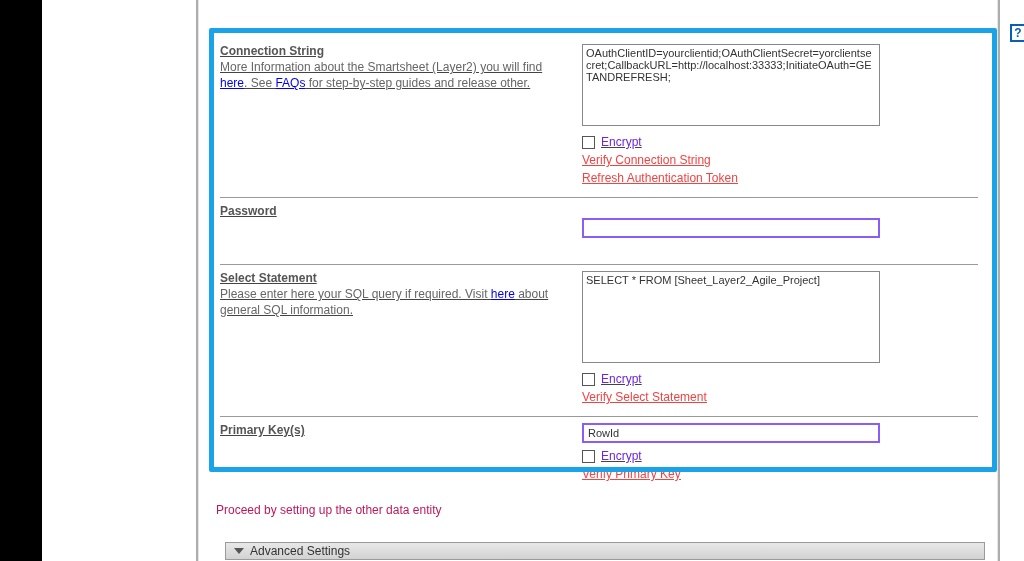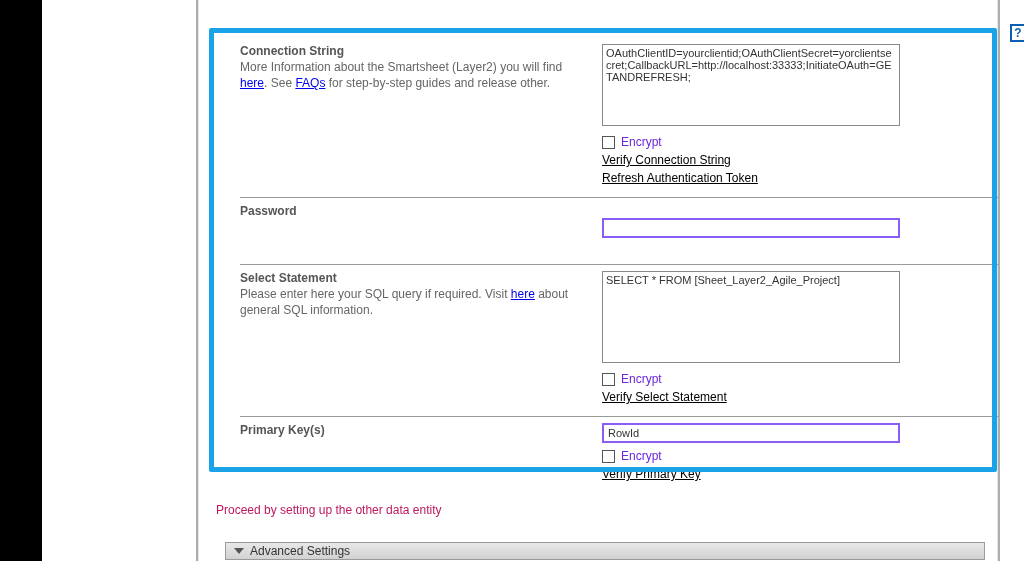--- a/index.html
+++ b/index.html
@@ -69,22 +69,23 @@
     color: #0a5fb4;
     font-weight: bold;
     font-size: 12px;
     display: flex;
     align-items: center;
     justify-content: center;
   }
   
   .content {
     position: absolute;
-    left: 240px; top: 44px;
+    left: 220px; top: 44px;
     width: 758px;
+    text-decoration: underline;
   }
   .row {
     display: flex;
     width: 100%;
     padding-bottom: 8px;
   }
   .left-col {
     width: 362px;
     padding-right: 18px;
   }
@@ -140,21 +141,21 @@
   .chk {
     width: 13px; height: 13px;
     border: 1px solid #555;
     background: #fff;
     display: inline-block;
   }
   .link-row {
     margin-top: 4px;
   }
   .link-row a {
-    color: #000000;
+    color: #ef4444;
     text-decoration: underline;
     font-size: 12px;
     cursor: pointer;
   }
   .divider {
     border: none;
     border-top: 1px solid #999;
     margin: 4px 0 6px 0;
     width: 100%;
   }

